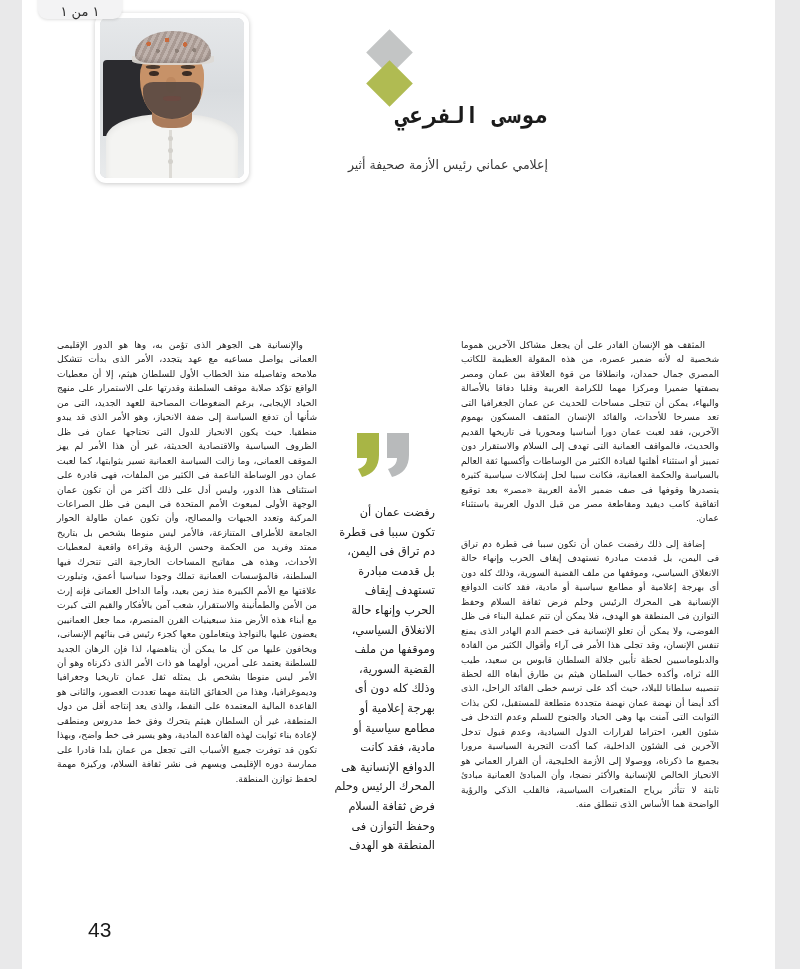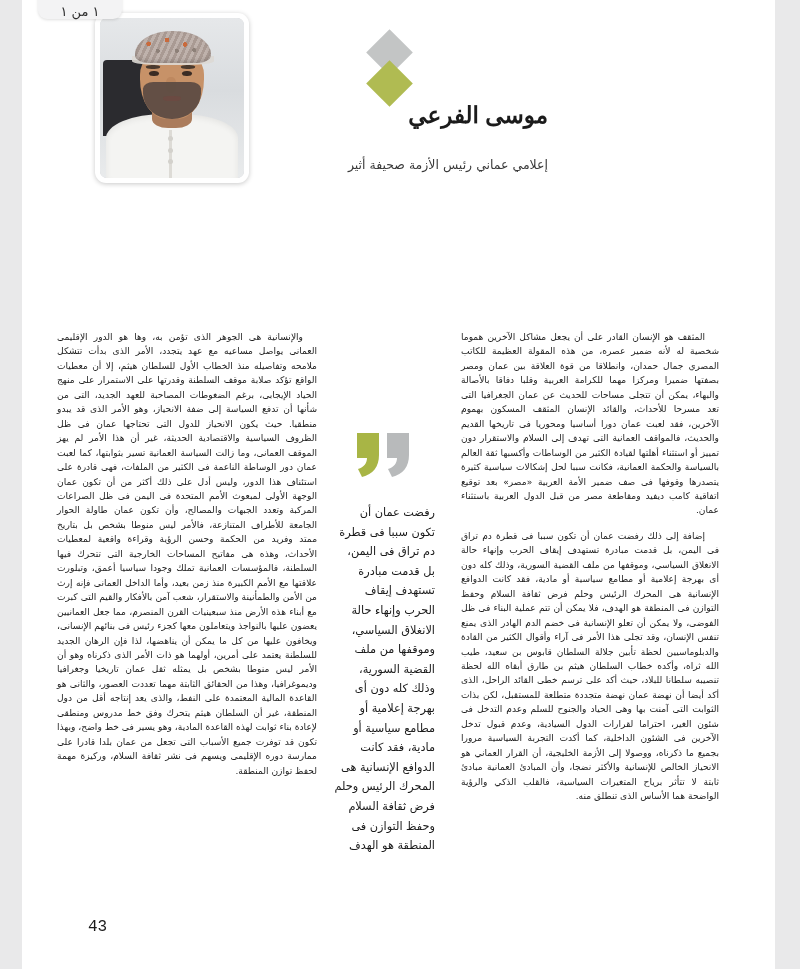--- a/index.html
+++ b/index.html
@@ -135,21 +135,21 @@
   #author-name {
     position: absolute;
     right: 227px;         
     top: 102px;
     font-size: 23px;
     font-weight: 700;
     color: #1b1b1b;
     letter-spacing: .5px;
     direction: rtl;
     white-space: nowrap;
-    font-family: Liberation Sans, sans-serif;
+    font-family: Liberation Mono, monospace;
   }
   #author-role {
     position: absolute;
     right: 227px;
     top: 157px;
     font-size: 12.5px;
     color: #3a3a3a;
     direction: rtl;
     white-space: nowrap;
     font-family: "DejaVu Sans", sans-serif;
@@ -174,21 +174,21 @@
   
   #article-body {
     position: absolute;
     top: 322px;
     right: 56px;
     width: 662px;
     height: 600px;
   }
   .col {
     position: absolute;
-    top: 8px;
+    top: 16px;
     direction: rtl;
     text-align: justify;
     text-align-last: right;
     font-size: 9.1px;
     line-height: 14.45px;
     color: #1c1c1c;
     font-family: "DejaVu Sans", sans-serif;
     hyphens: none;
   }
   .col p { margin: 0; text-indent: 14px; }
@@ -217,23 +217,23 @@
     line-height: 19.6px;
     color: #1a1a1a;
     font-family: "DejaVu Sans", sans-serif;
   }
 
   
   #page-number {
     position: absolute;
     left: 66px;           
     top: 918px;
-    font-size: 16px;
+    font-size: 21px;
     color: #1a1a1a;
-    font-family: Liberation Mono, monospace;
+    font-family: Liberation Sans, sans-serif;
     direction: ltr;
   }
 </style>
 </head>
 <body>
 
 <div id="page-root">
 
   <div id="page-sheet">
 

